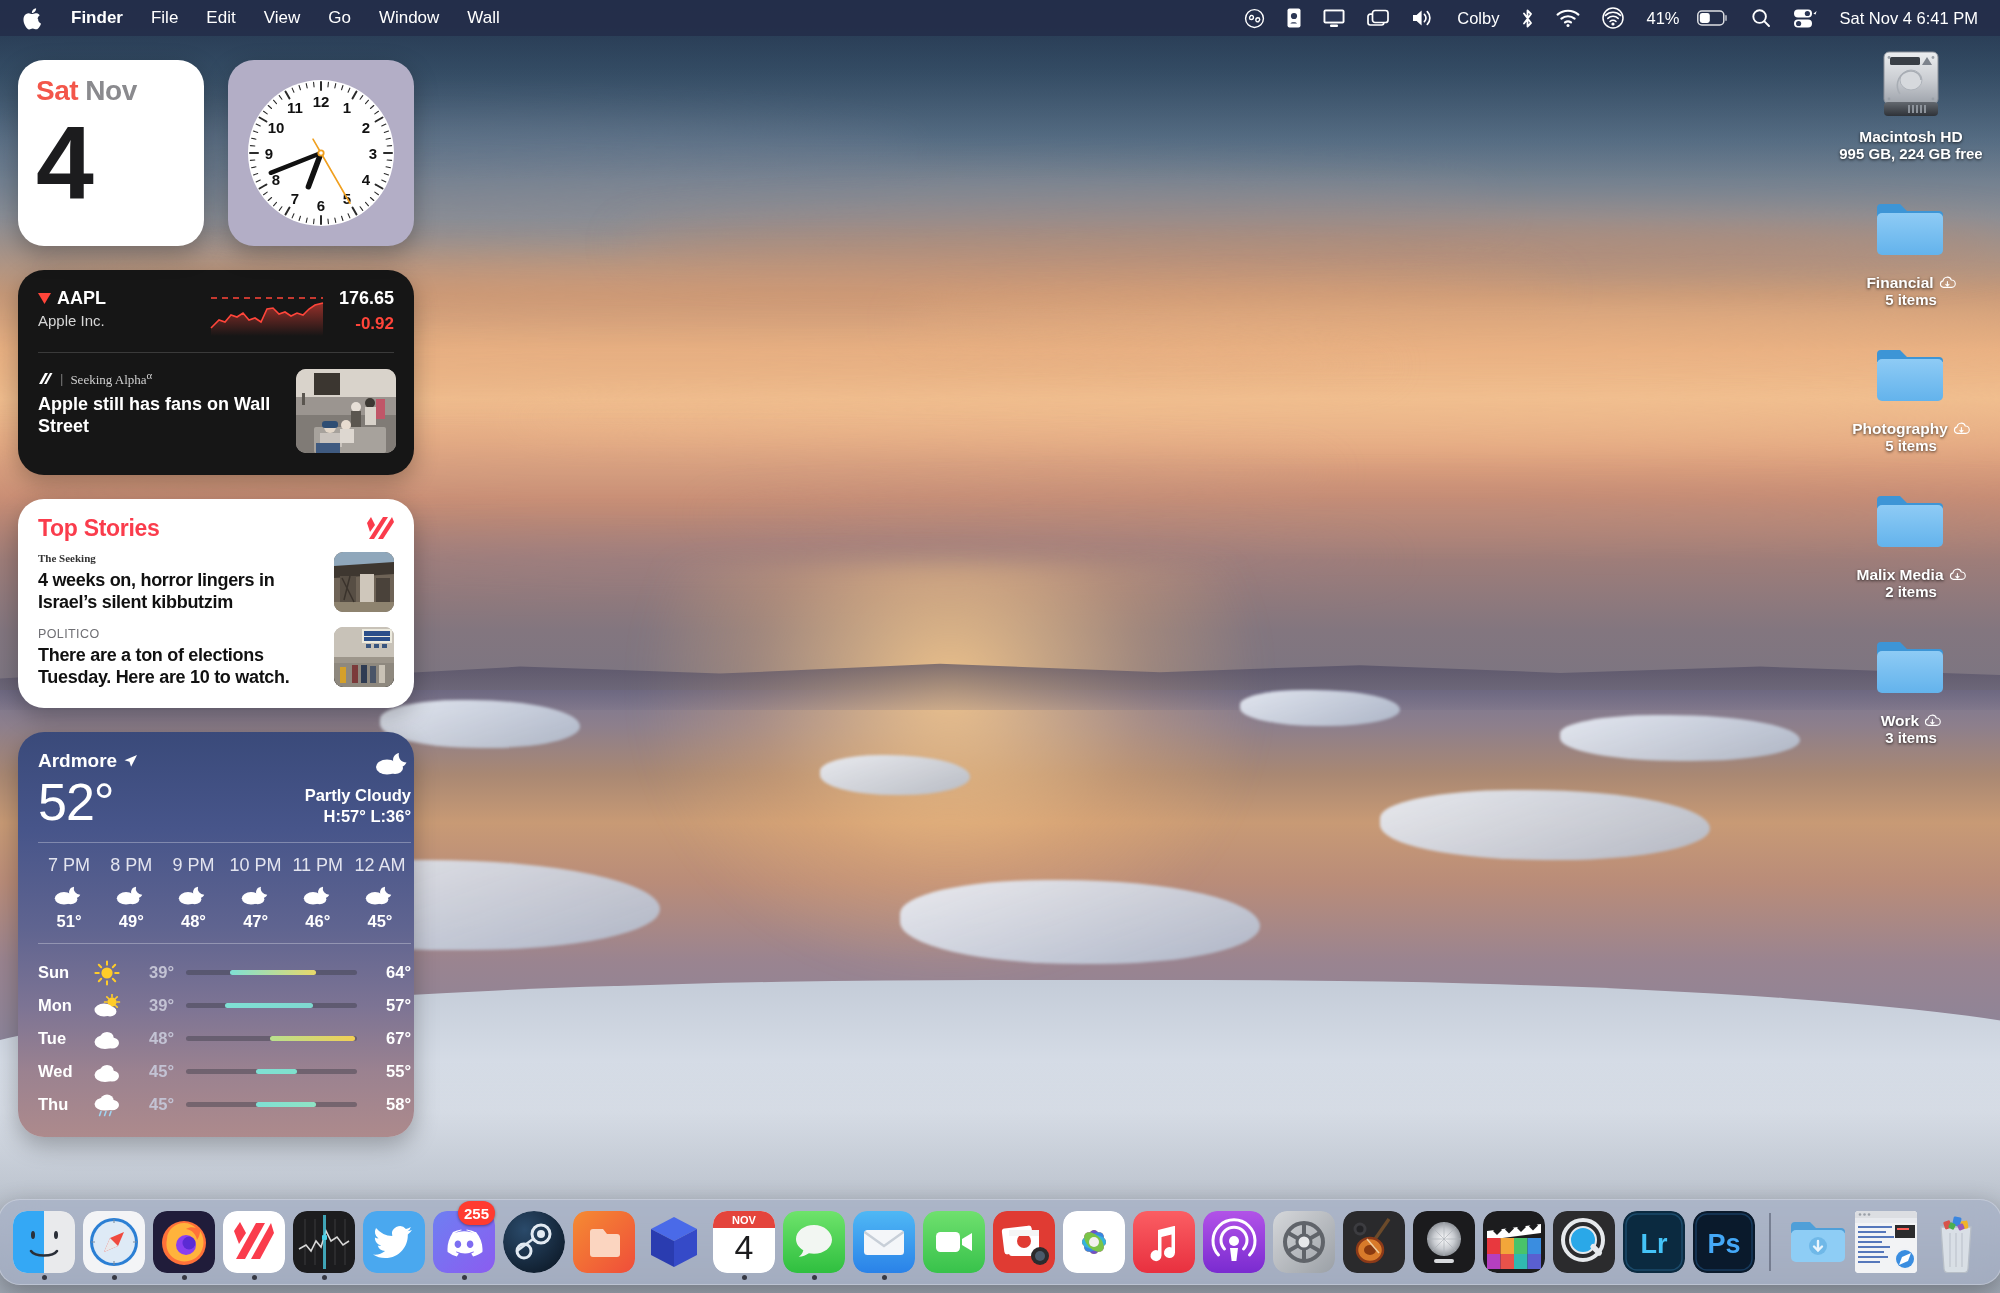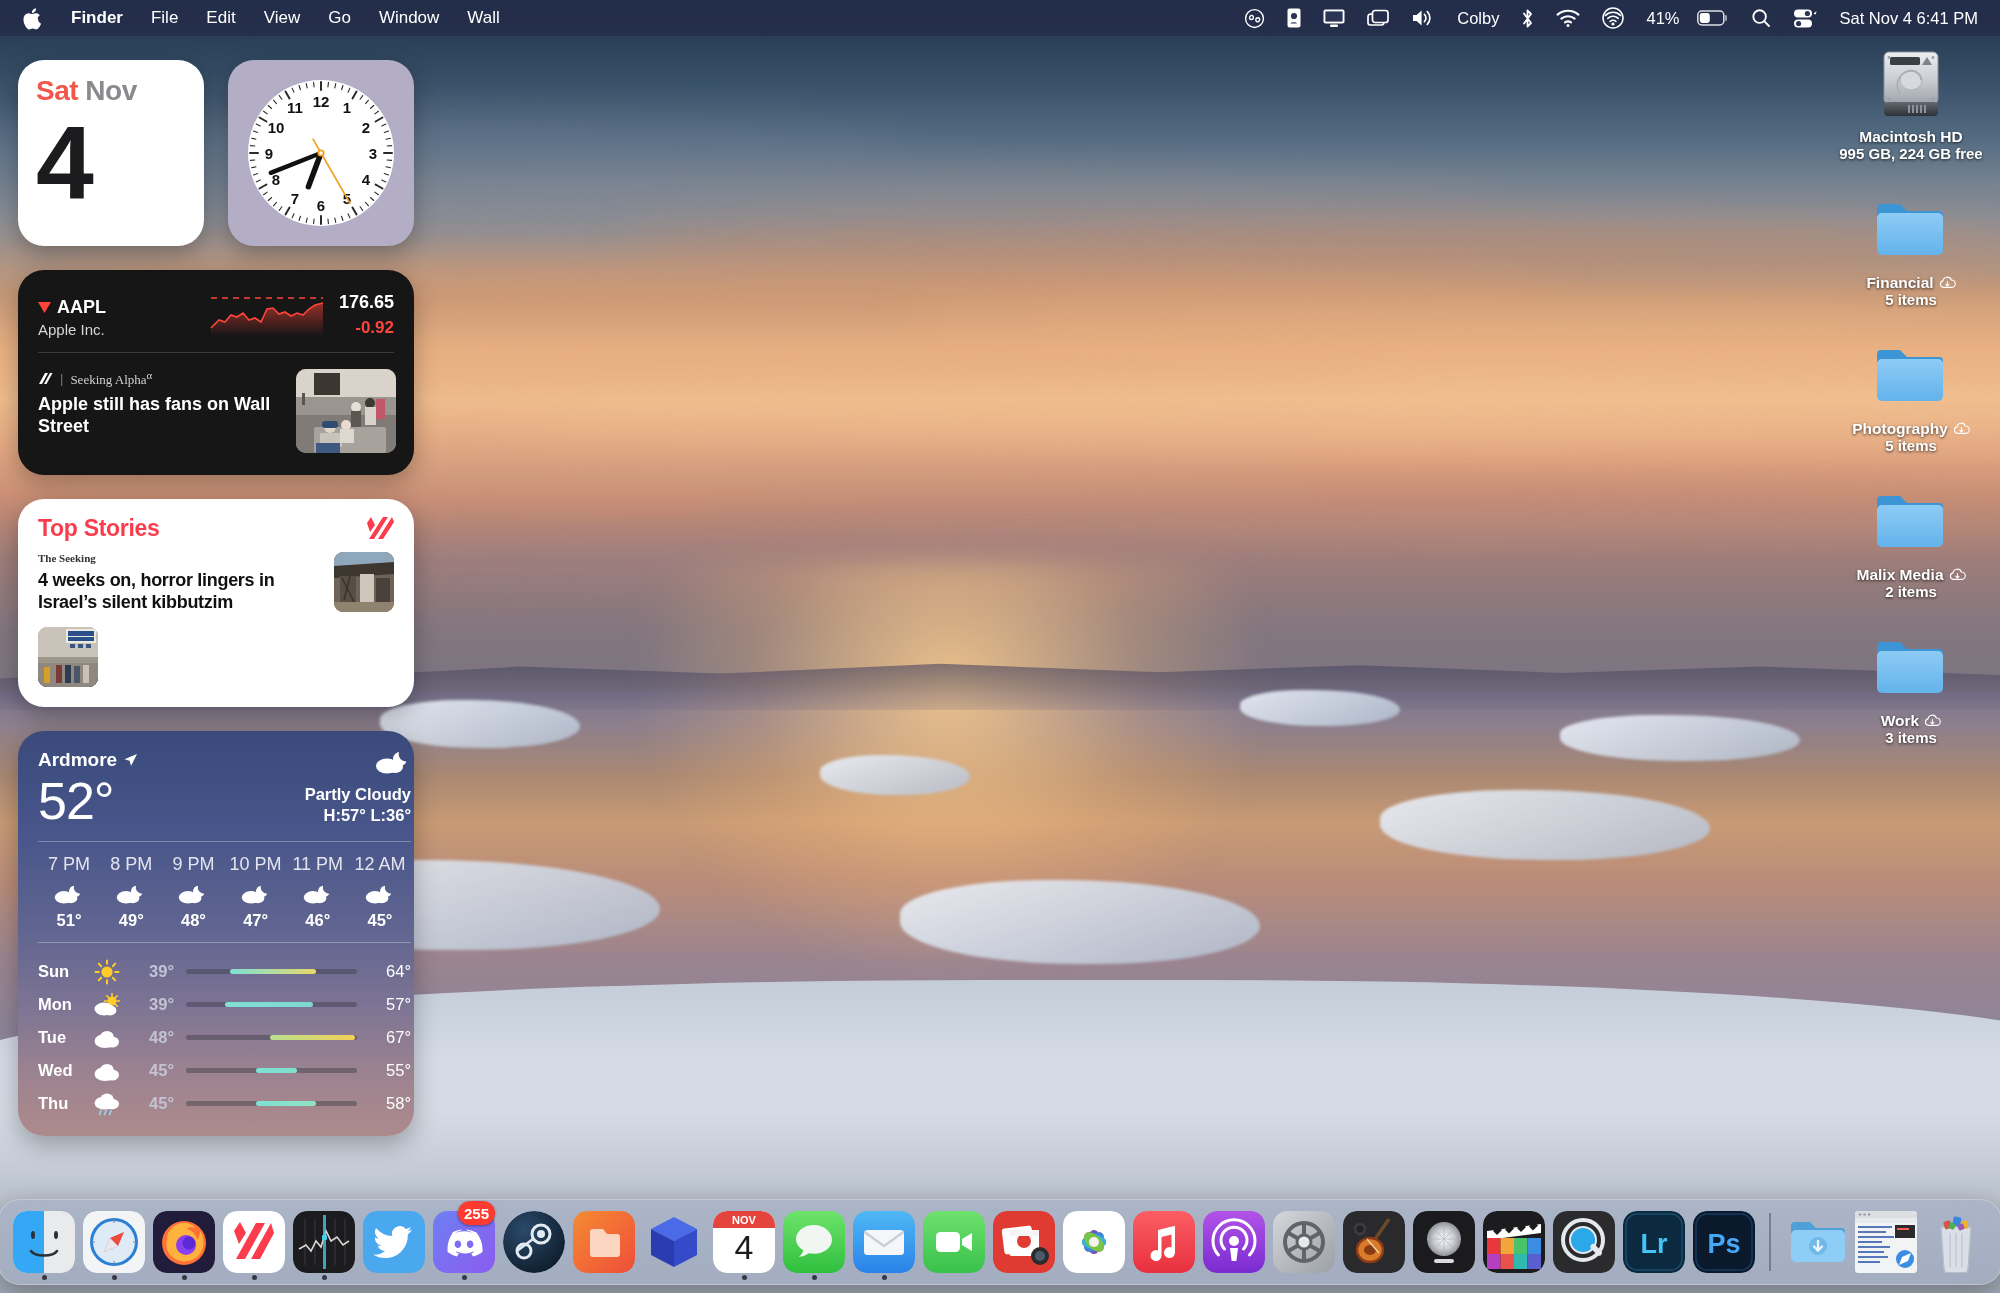--- a/index.html
+++ b/index.html
@@ -115,21 +115,21 @@
   .w-cal .hdr { font-size: 28px; font-weight: bold; letter-spacing: -0.5px; }
   .w-cal .hdr .d { color: #f3564a; }
   .w-cal .hdr .m { color: #8a8a8e; }
   .w-cal .num { font-size: 104px; font-weight: bold; line-height: 104px; color: #1c1c1e; margin-top: 4px; letter-spacing: -3px; }
 
   
   .w-clock { width: 186px; height: 186px; background: #b3aec6; display: flex; align-items: center; justify-content: center; }
 
   
   .w-stocks { width: 396px; background: #161616; margin-top: 24px; color: #fff; }
-  .w-stocks .s-top { display: flex; align-items: flex-end; padding: 18px 20px 14px 20px; }
+  .w-stocks .s-top { display: flex; align-items: flex-start; padding: 18px 20px 14px 20px; }
   .w-stocks .s-sym { font-size: 18px; font-weight: bold; display: flex; align-items: center; gap: 6px; }
   .w-stocks .s-nm { font-size: 15px; color: #d6d6d6; margin-top: 3px; }
   .w-stocks .s-chart { margin-left: auto; margin-right: 14px; margin-top: 4px; }
   .w-stocks .s-prices { text-align: right; }
   .w-stocks .s-price { font-size: 18px; font-weight: bold; }
   .w-stocks .s-chg { font-size: 17px; font-weight: bold; color: #ff453a; margin-top: 5px; }
   .w-stocks .s-div { height: 1px; background: #3a3a3a; margin: 0 20px; }
   .w-stocks .s-news { display: flex; padding: 16px 18px 22px 20px; align-items: flex-start; }
   .w-stocks .s-news .txt { flex: 1; padding-right: 14px; }
   .w-stocks .s-src { font-size: 13px; color: #cfcfcf; display: flex; align-items: center; gap: 7px; margin-bottom: 5px; }
@@ -167,21 +167,21 @@
   .w-weather .wx-hour .hh { font-size: 18px; font-weight: normal; color: #e3e4ef; }
   .w-weather .wx-hour .hi { margin: 8px 0 6px; display: flex; justify-content: center; }
   .w-weather .wx-hour .ht { font-size: 16.5px; font-weight: bold; }
   .w-weather .wx-days { margin-top: 6px; }
   .w-weather .wx-day { display: flex; align-items: center; height: 33px; }
   .w-weather .wx-day .dn { width: 46px; font-size: 16.5px; font-weight: bold; }
   .w-weather .wx-day .di { width: 46px; display: flex; justify-content: center; }
   .w-weather .wx-day .lo { width: 44px; text-align: right; font-size: 16.5px; font-weight: bold; color: #c3c3d4; }
   .w-weather .wx-day .bar { flex: 1; height: 5px; background: rgba(60,60,70,.45); border-radius: 3px; margin: 0 12px; position: relative; }
   .w-weather .wx-day .bar i { position: absolute; top: 0; height: 5px; border-radius: 3px; display: block; }
-  .w-weather .wx-day .hi2 { width: 42px; text-align: right; font-size: 16.5px; font-weight: normal; }
+  .w-weather .wx-day .hi2 { width: 42px; text-align: right; font-size: 16.5px; font-weight: bold; }
 
   
   .dock {
     position: absolute; left: 50%; transform: translateX(-50%);
     bottom: 8px; height: 86px;
     background: rgba(160,172,196,.55);
     border: 1px solid rgba(255,255,255,.28);
     border-radius: 22px;
     display: flex; align-items: center; padding: 0 10px;
     backdrop-filter: blur(18px);
@@ -637,20 +637,24 @@
             <rect x="6" y="24" width="16" height="26" fill="#574e44"></rect>
             <rect x="26" y="22" width="14" height="30" fill="#cfc7bb"></rect>
             <rect x="42" y="26" width="14" height="24" fill="#4a423a"></rect>
             <rect x="0" y="50" width="60" height="10" fill="#8e836f"></rect>
             <path d="M8 26 L20 50 M16 24 L10 48" stroke="#3a332c" stroke-width="1.5"></path>
           </svg>
         </div>
       </div>
 
       <div class="n-item">
+        <div class="n-txt">
+          <div class="n-src">POLITICO</div>
+          <div class="n-head">There are a ton of elections Tuesday. Here are 10 to watch.</div>
+        </div>
         <div class="n-thumb">
           <svg width="60" height="60" viewBox="0 0 60 60" preserveAspectRatio="none">
             <rect width="60" height="60" fill="#b3ada3"></rect>
             <rect x="0" y="0" width="60" height="30" fill="#c8c2b8"></rect>
             <rect x="28" y="2" width="30" height="14" fill="#eceade"></rect>
             <rect x="30" y="4" width="26" height="5" fill="#2b4f8a"></rect>
             <rect x="30" y="10" width="26" height="4" fill="#2b4f8a"></rect>
             <rect x="32" y="17" width="5" height="4" fill="#39557f"></rect>
               <rect x="40" y="17" width="5" height="4" fill="#39557f"></rect>
               <rect x="48" y="17" width="5" height="4" fill="#39557f"></rect>

